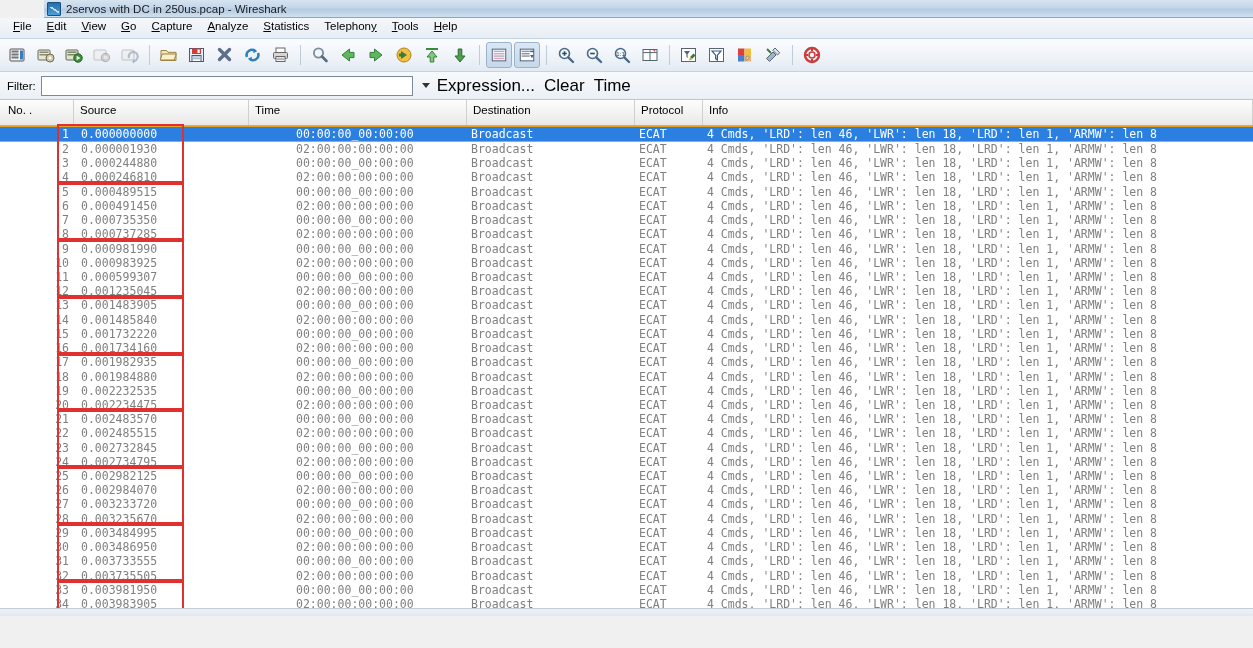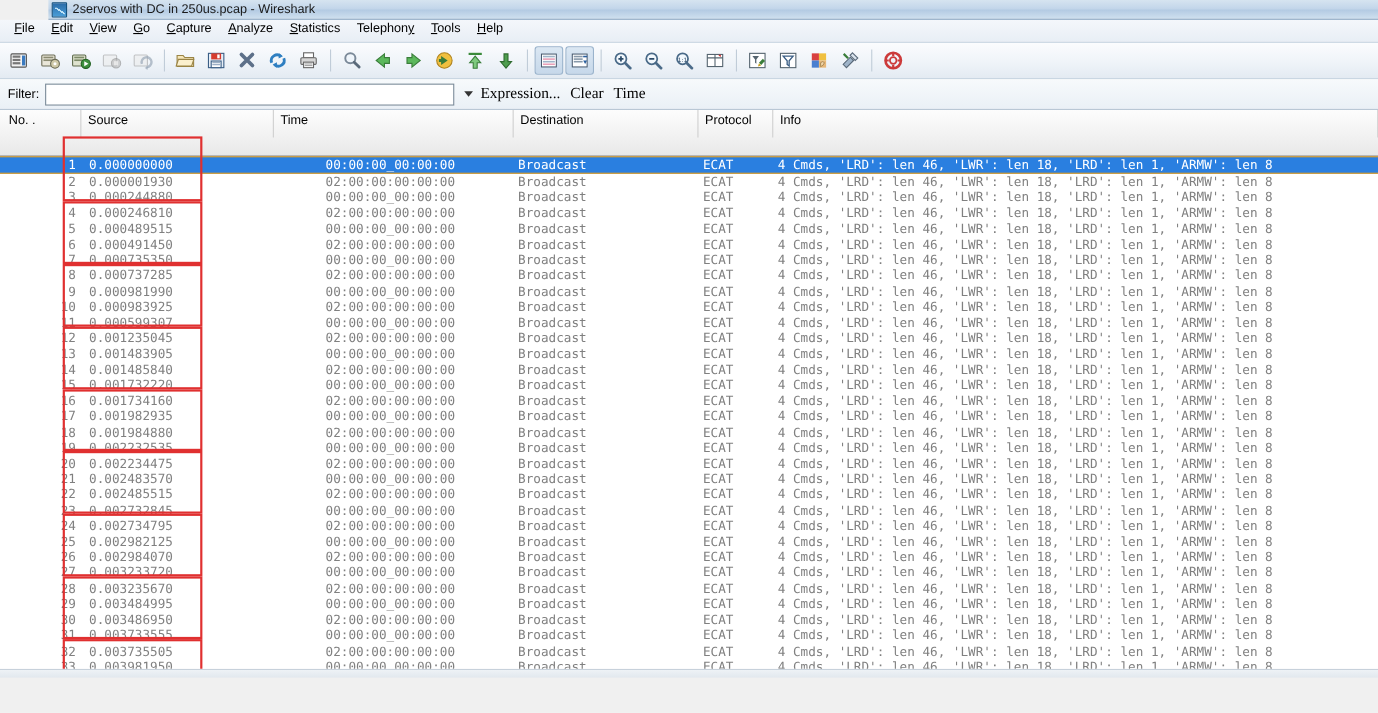--- a/index.html
+++ b/index.html
@@ -122,38 +122,37 @@
     display: flex; align-items: center; justify-content: center;
     margin-left: 2px;
   }
   .filter-drop .caret {
     width: 0; height: 0;
     border-left: 4px solid transparent;
     border-right: 4px solid transparent;
     border-top: 5px solid #333;
   }
   .filter-act {
-    font-size: 14px;
+    font-size: 17px;
     color: #000;
     margin-right: 9px;
     white-space: nowrap;
-    font-family: Liberation Serif, serif;
   }
   .filter-act:first-of-type { margin-left: 4px; }
 
   
   .packet-area {
     position: relative;
     height: 508px;
     background: #ffffff;
     overflow: hidden;
   }
   .col-header {
     display: flex;
-    height: 42px;
+    height: 26px;
     background: linear-gradient(to bottom, #fdfdfd 0%, #f2f2f2 55%, #e8e8e8 100%);
     border-bottom: 1px solid #b0b0b0;
     font-size: 11.5px;
     color: #000;
   }
   .col-header .ch {
     padding: 4px 0 0 6px;
     border-right: 1px solid #cfcfcf;
     height: 25px;
     overflow: hidden;

